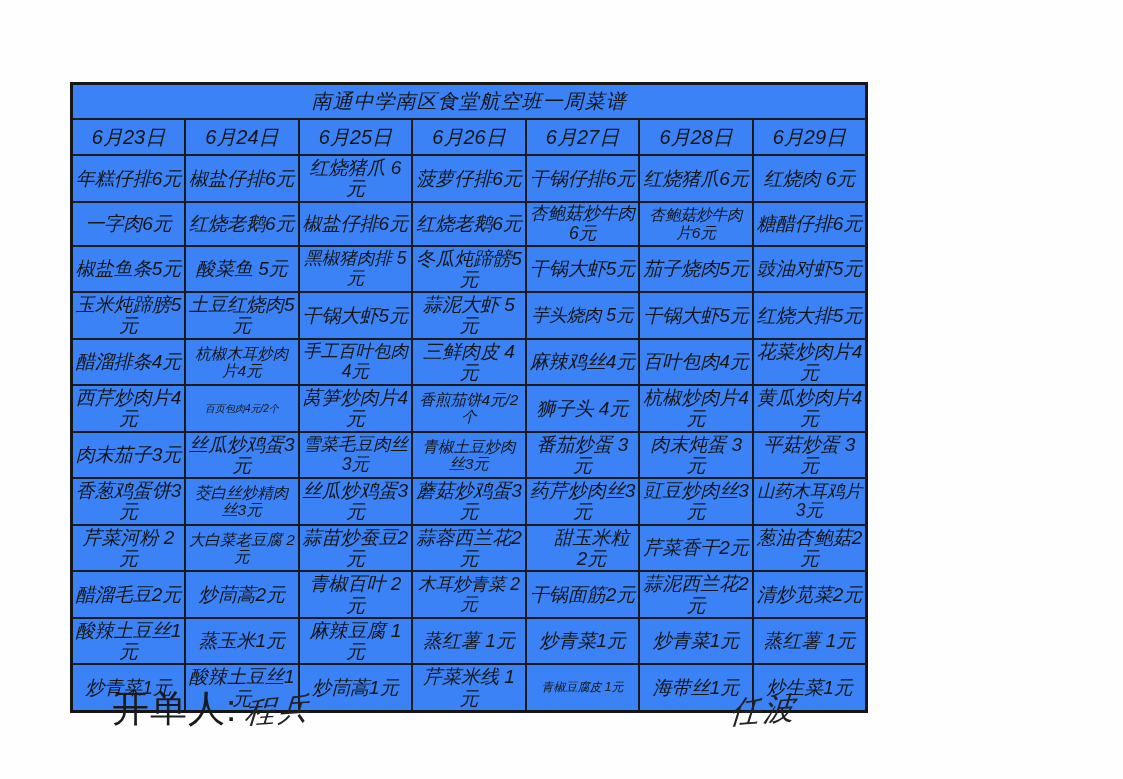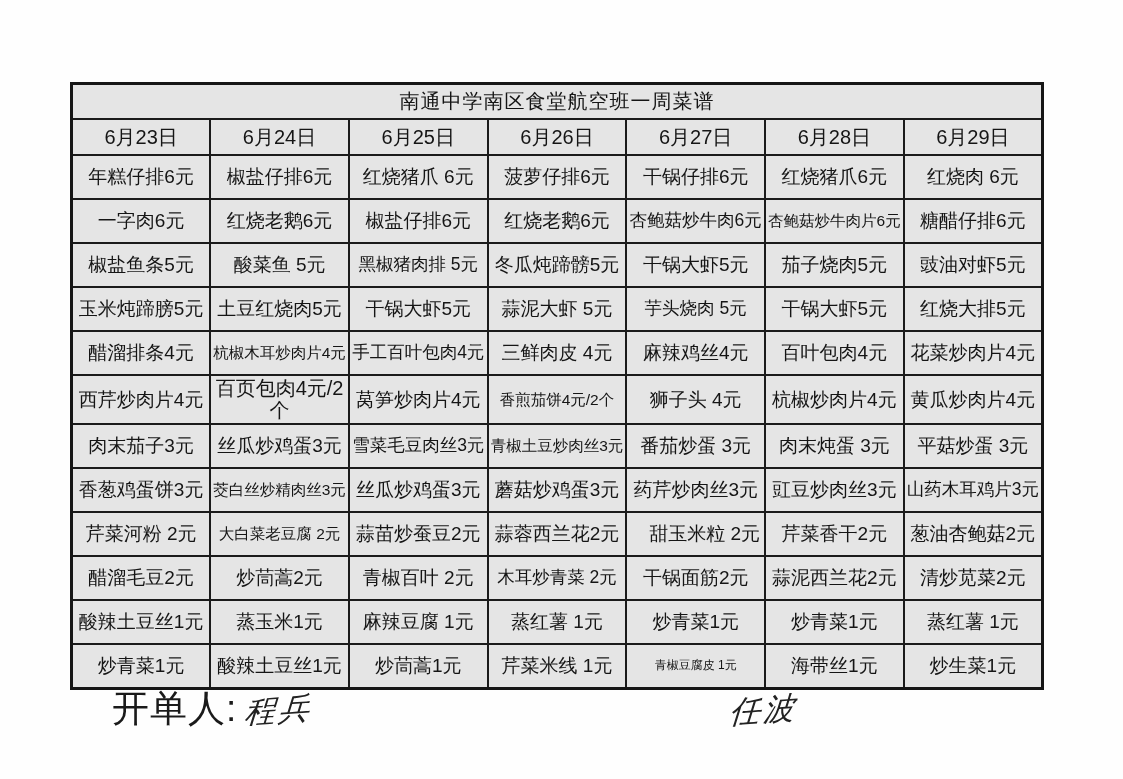--- a/index.html
+++ b/index.html
@@ -9,24 +9,25 @@
     font-family:"Liberation Sans","DejaVu Sans",sans-serif;
     color:#141414;
     overflow:hidden;
     position:relative;
   }
   .scan-page{
     position:absolute;left:0;top:0;width:1123px;height:779px;background:#fefefe;
   }
   table.menu{
     position:absolute;left:70px;top:82px;
-    width:974px;
+    width:798px;
     border-collapse:collapse;
     table-layout:fixed;
-    background:#e5e5e5;
+    background:#3b82f6;
+    font-style:italic;
   }
   table.menu td{
     border:2px solid #1b1b1b;
     text-align:center;
     vertical-align:middle;
     padding:1px 2px;
     color:#151515;
     line-height:1.12;
     overflow:hidden;
     word-break:break-all;
@@ -130,21 +131,21 @@
           <td class="menu-cell" style="font-size: 19px;">醋溜排条4元</td>
           <td class="menu-cell" style="font-size: 15.5px;">杭椒木耳炒肉片4元</td>
           <td class="menu-cell" style="font-size: 17.5px;">手工百叶包肉4元</td>
           <td class="menu-cell" style="font-size: 19px;">三鲜肉皮 4元</td>
           <td class="menu-cell" style="font-size: 19px;">麻辣鸡丝4元</td>
           <td class="menu-cell" style="font-size: 19px;">百叶包肉4元</td>
           <td class="menu-cell" style="font-size: 19px;">花菜炒肉片4元</td>
         </tr>
         <tr>
           <td class="menu-cell" style="font-size: 19px;">西芹炒肉片4元</td>
-          <td class="menu-cell" style="font-size: 20px;">百页包肉4元/2个</td>
+          <td class="menu-cell" style="font-size: 10px;">百页包肉4元/2个</td>
           <td class="menu-cell" style="font-size: 19px;">莴笋炒肉片4元</td>
           <td class="menu-cell" style="font-size: 15.5px;">香煎茄饼4元/2个</td>
           <td class="menu-cell" style="font-size: 19px;">狮子头 4元</td>
           <td class="menu-cell" style="font-size: 19px;">杭椒炒肉片4元</td>
           <td class="menu-cell" style="font-size: 19px;">黄瓜炒肉片4元</td>
         </tr>
         <tr>
           <td class="menu-cell" style="font-size: 19px;">肉末茄子3元</td>
           <td class="menu-cell" style="font-size: 19px;">丝瓜炒鸡蛋3元</td>
           <td class="menu-cell" style="font-size: 17.5px;">雪菜毛豆肉丝3元</td>

